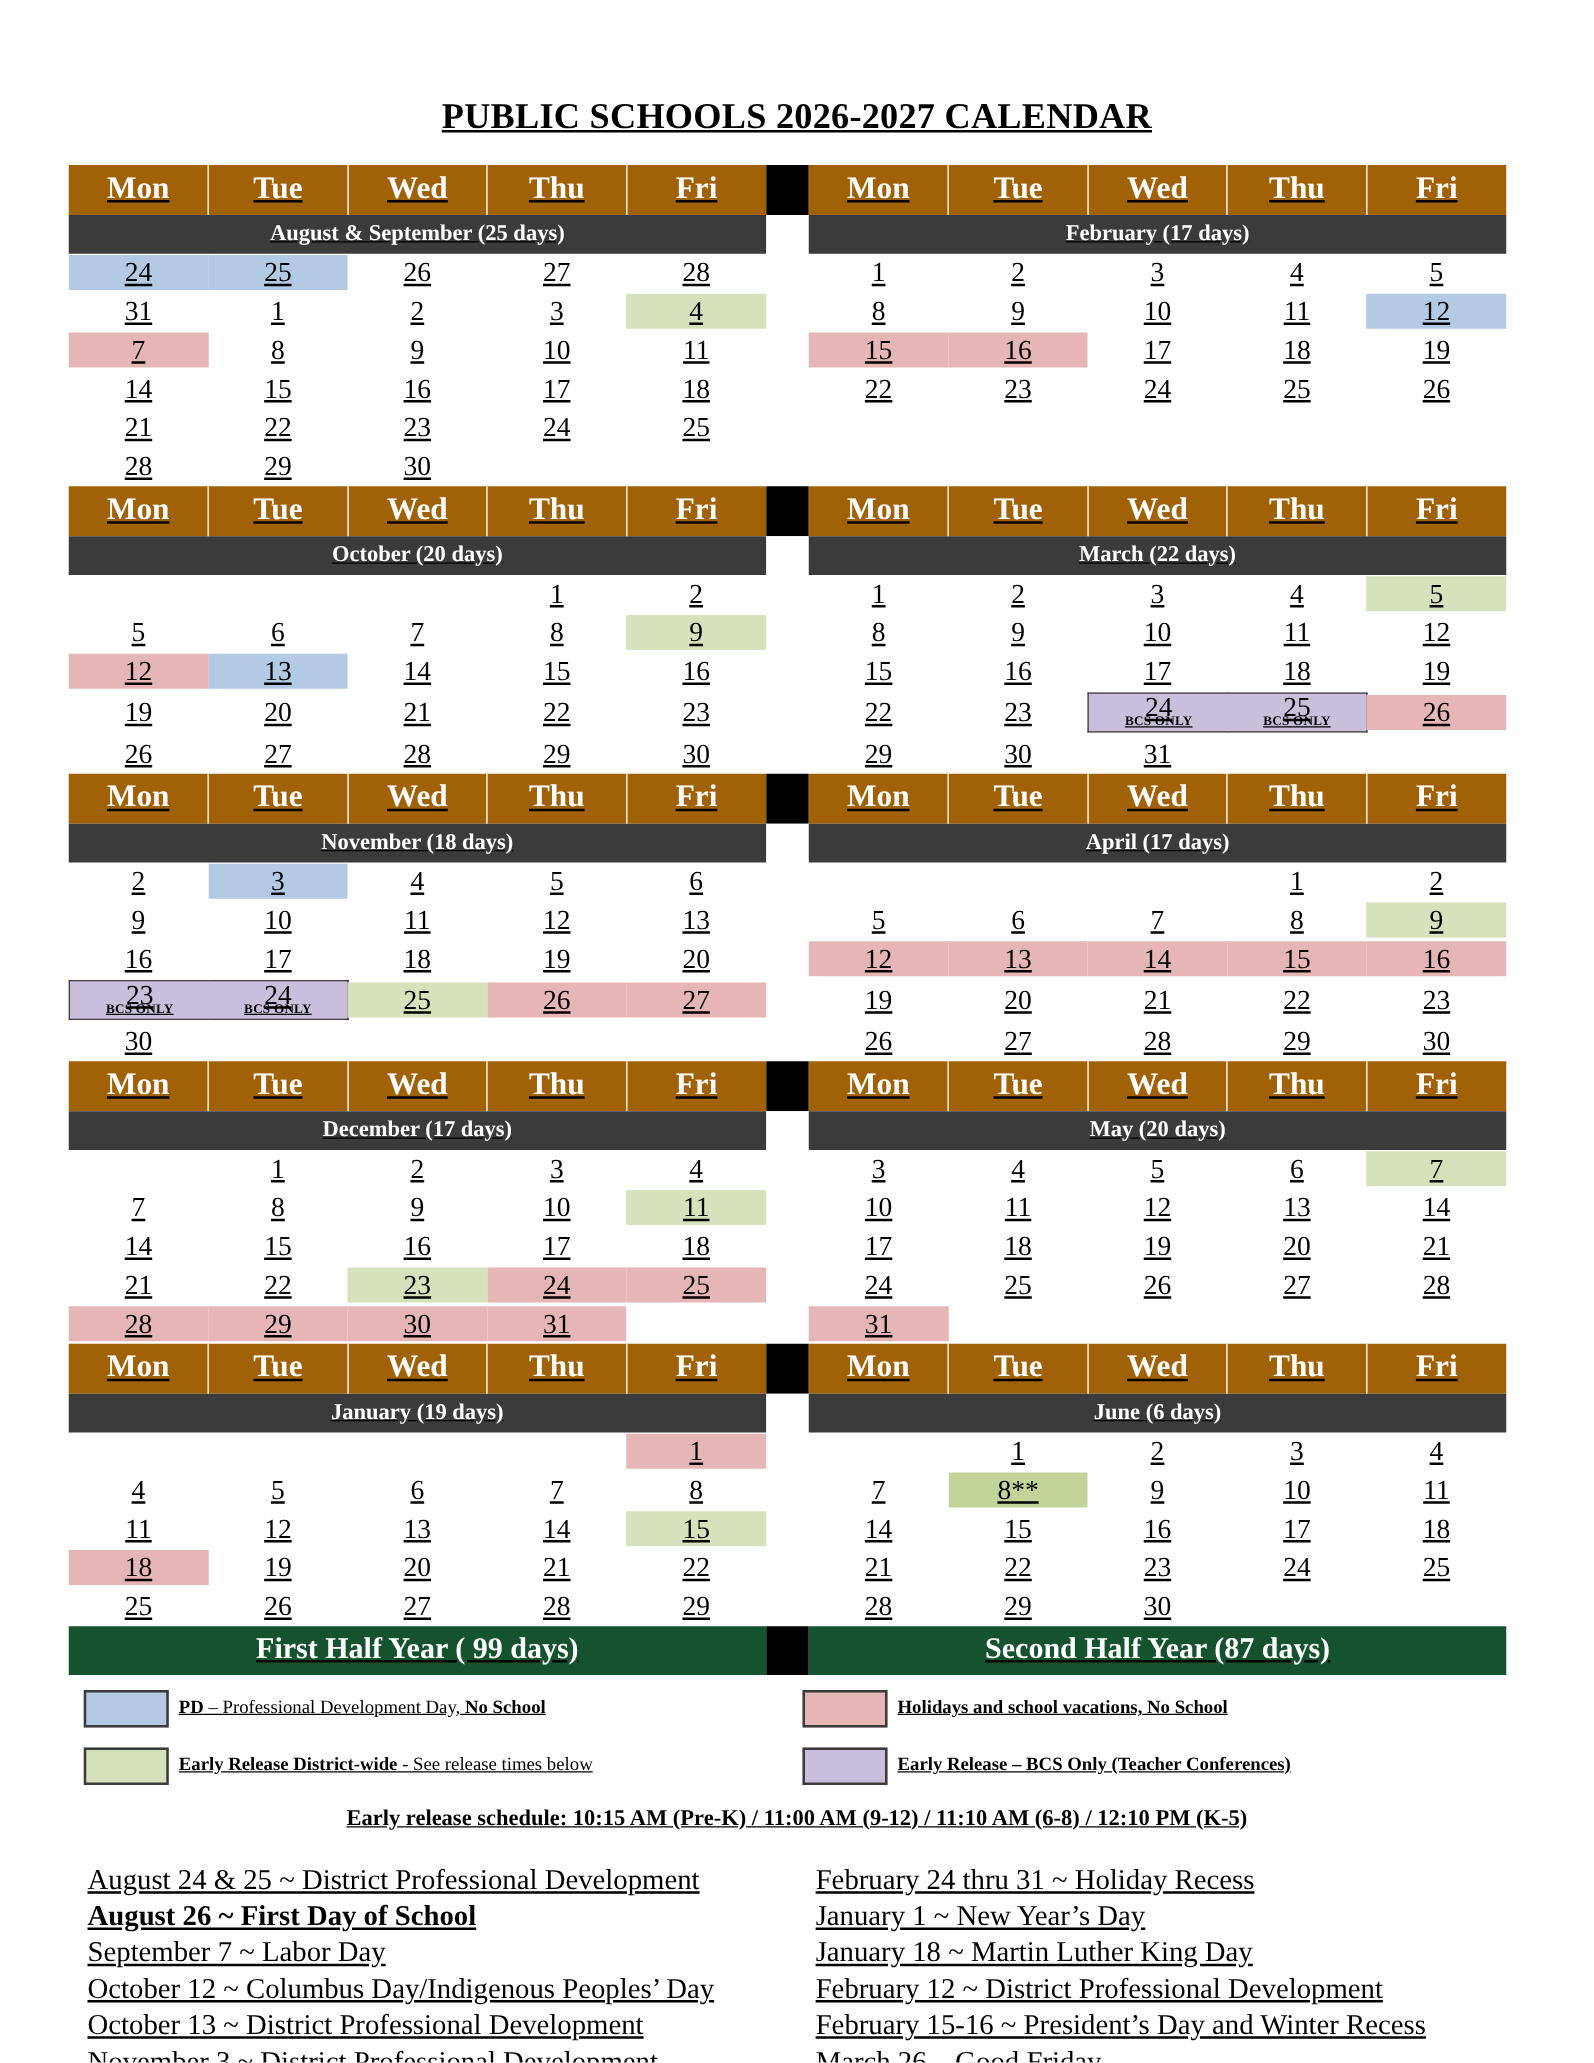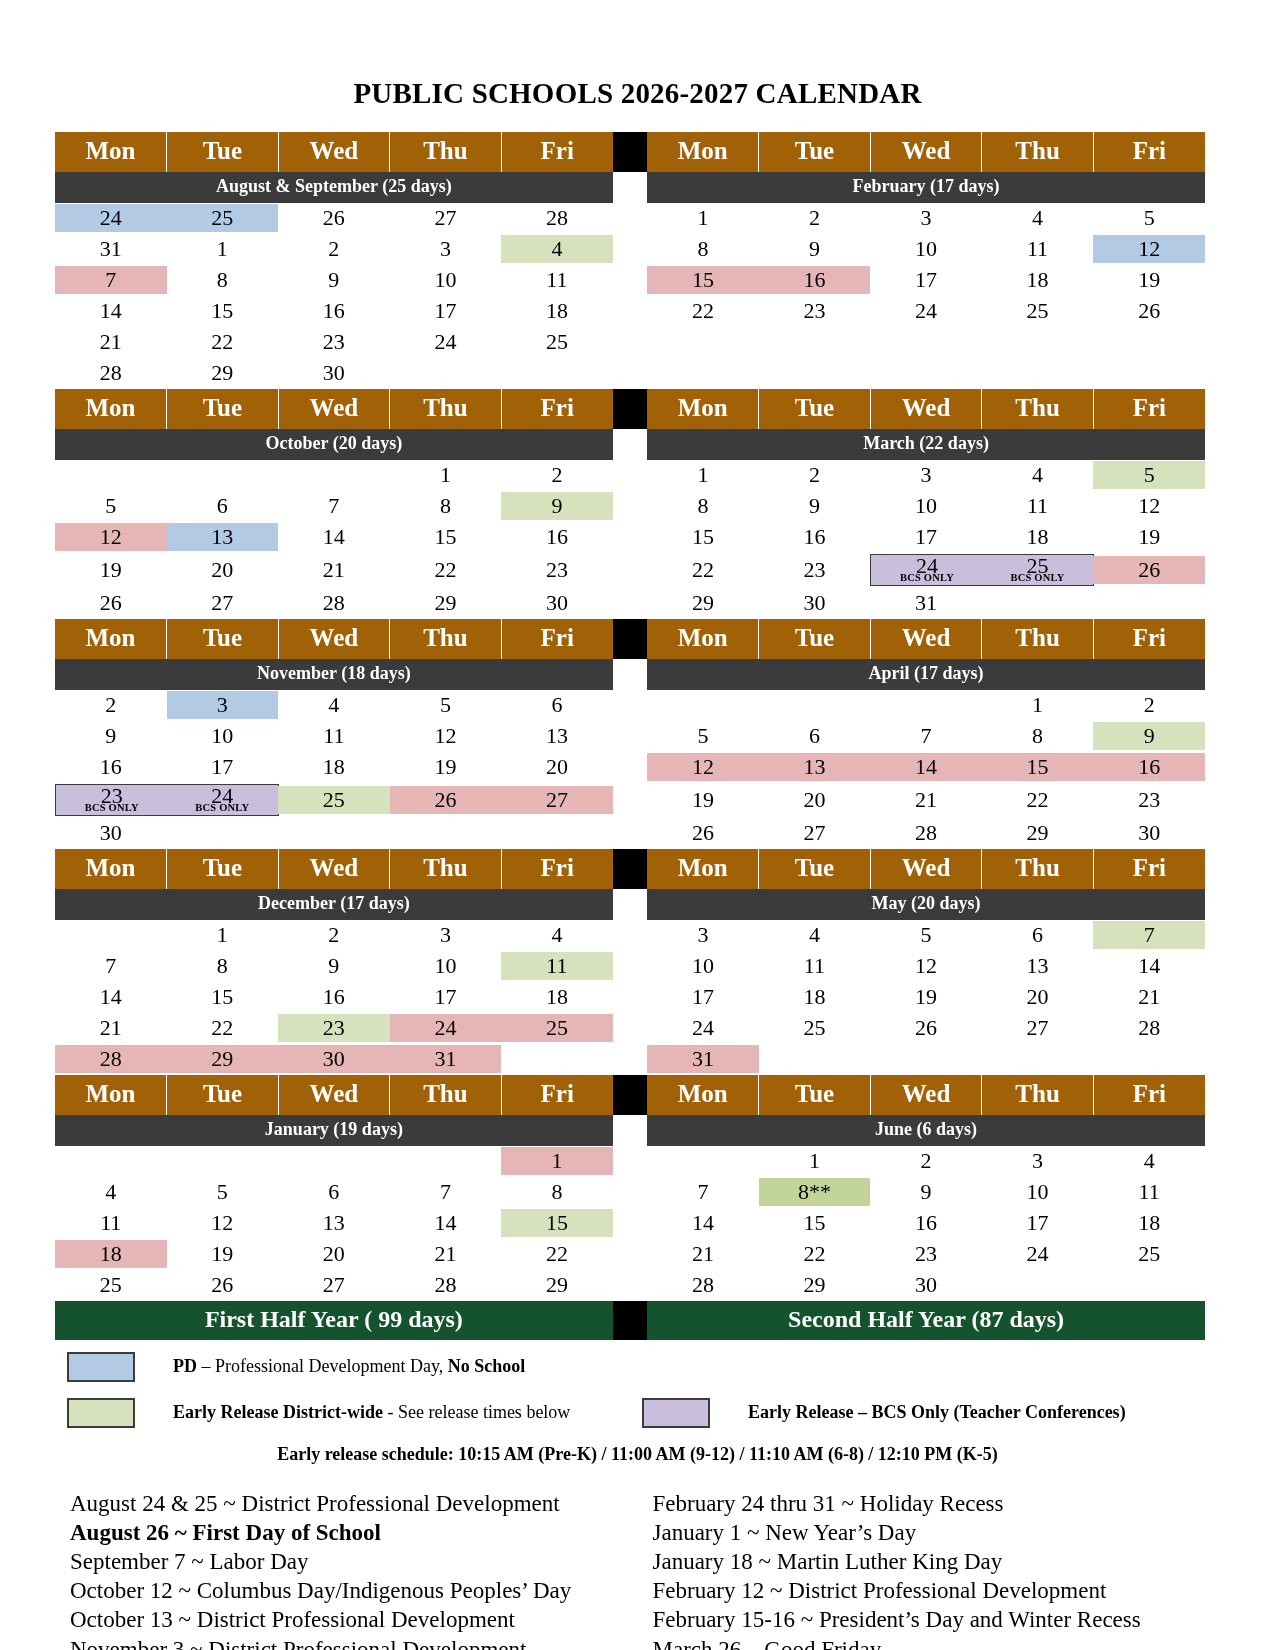--- a/index.html
+++ b/index.html
@@ -12,20 +12,21 @@
     height: 1650px;
     font-family: "Liberation Serif", "DejaVu Serif", serif;
     color: #000000;
     overflow: hidden;
   }
   .page {
     position: relative;
     width: 1275px;
     height: 1650px;
     box-sizing: border-box;
+    text-decoration: underline;
   }
 
   
   .title {
     text-align: center;
     font-size: 29px;
     font-weight: bold;
     letter-spacing: 0.2px;
     padding-top: 78px;
     padding-bottom: 0;
@@ -140,23 +141,23 @@
   }
   .legend-cell.left  { padding-left: 12px; }
   .legend-cell.right { padding-left: 12px; }
   .swatch {
     width: 64px;
     height: 26px;
     border: 2px solid #3b3b3b;
     flex: 0 0 auto;
   }
   .legend-text {
-    font-size: 18px;
+    font-size: 15px;
     font-weight: bold;
-    margin-left: 38px;
+    margin-left: 8px;
     white-space: nowrap;
   }
   .legend-text .reg { font-weight: normal; }
 
   
   .er-sched {
     text-align: center;
     font-size: 18px;
     font-weight: bold;
     margin-top: 16px;
@@ -1162,20 +1163,24 @@
         </tbody>
     </table>
   </div>
 
   <div class="legend">
     <div class="legend-row">
       <div class="legend-cell left">
         <div class="swatch" id="sw-pd" style="background: rgb(179, 202, 228);"></div>
         <div class="legend-text"><span>PD</span><span class="reg"> – Professional Development Day, </span><span>No School</span></div>
       </div>
+      <div class="legend-cell right">
+        <div class="swatch" id="sw-hol" style="background: rgb(230, 182, 182);"></div>
+        <div class="legend-text">Holidays and school vacations, No School</div>
+      </div>
     </div>
     <div class="legend-row">
       <div class="legend-cell left">
         <div class="swatch" id="sw-early" style="background: rgb(213, 226, 187);"></div>
         <div class="legend-text"><span>Early Release District-wide</span><span class="reg"> - See release times below</span></div>
       </div>
       <div class="legend-cell right">
         <div class="swatch" id="sw-bcs" style="background: rgb(201, 190, 220);"></div>
         <div class="legend-text">Early Release – BCS Only (Teacher Conferences)</div>
       </div>

